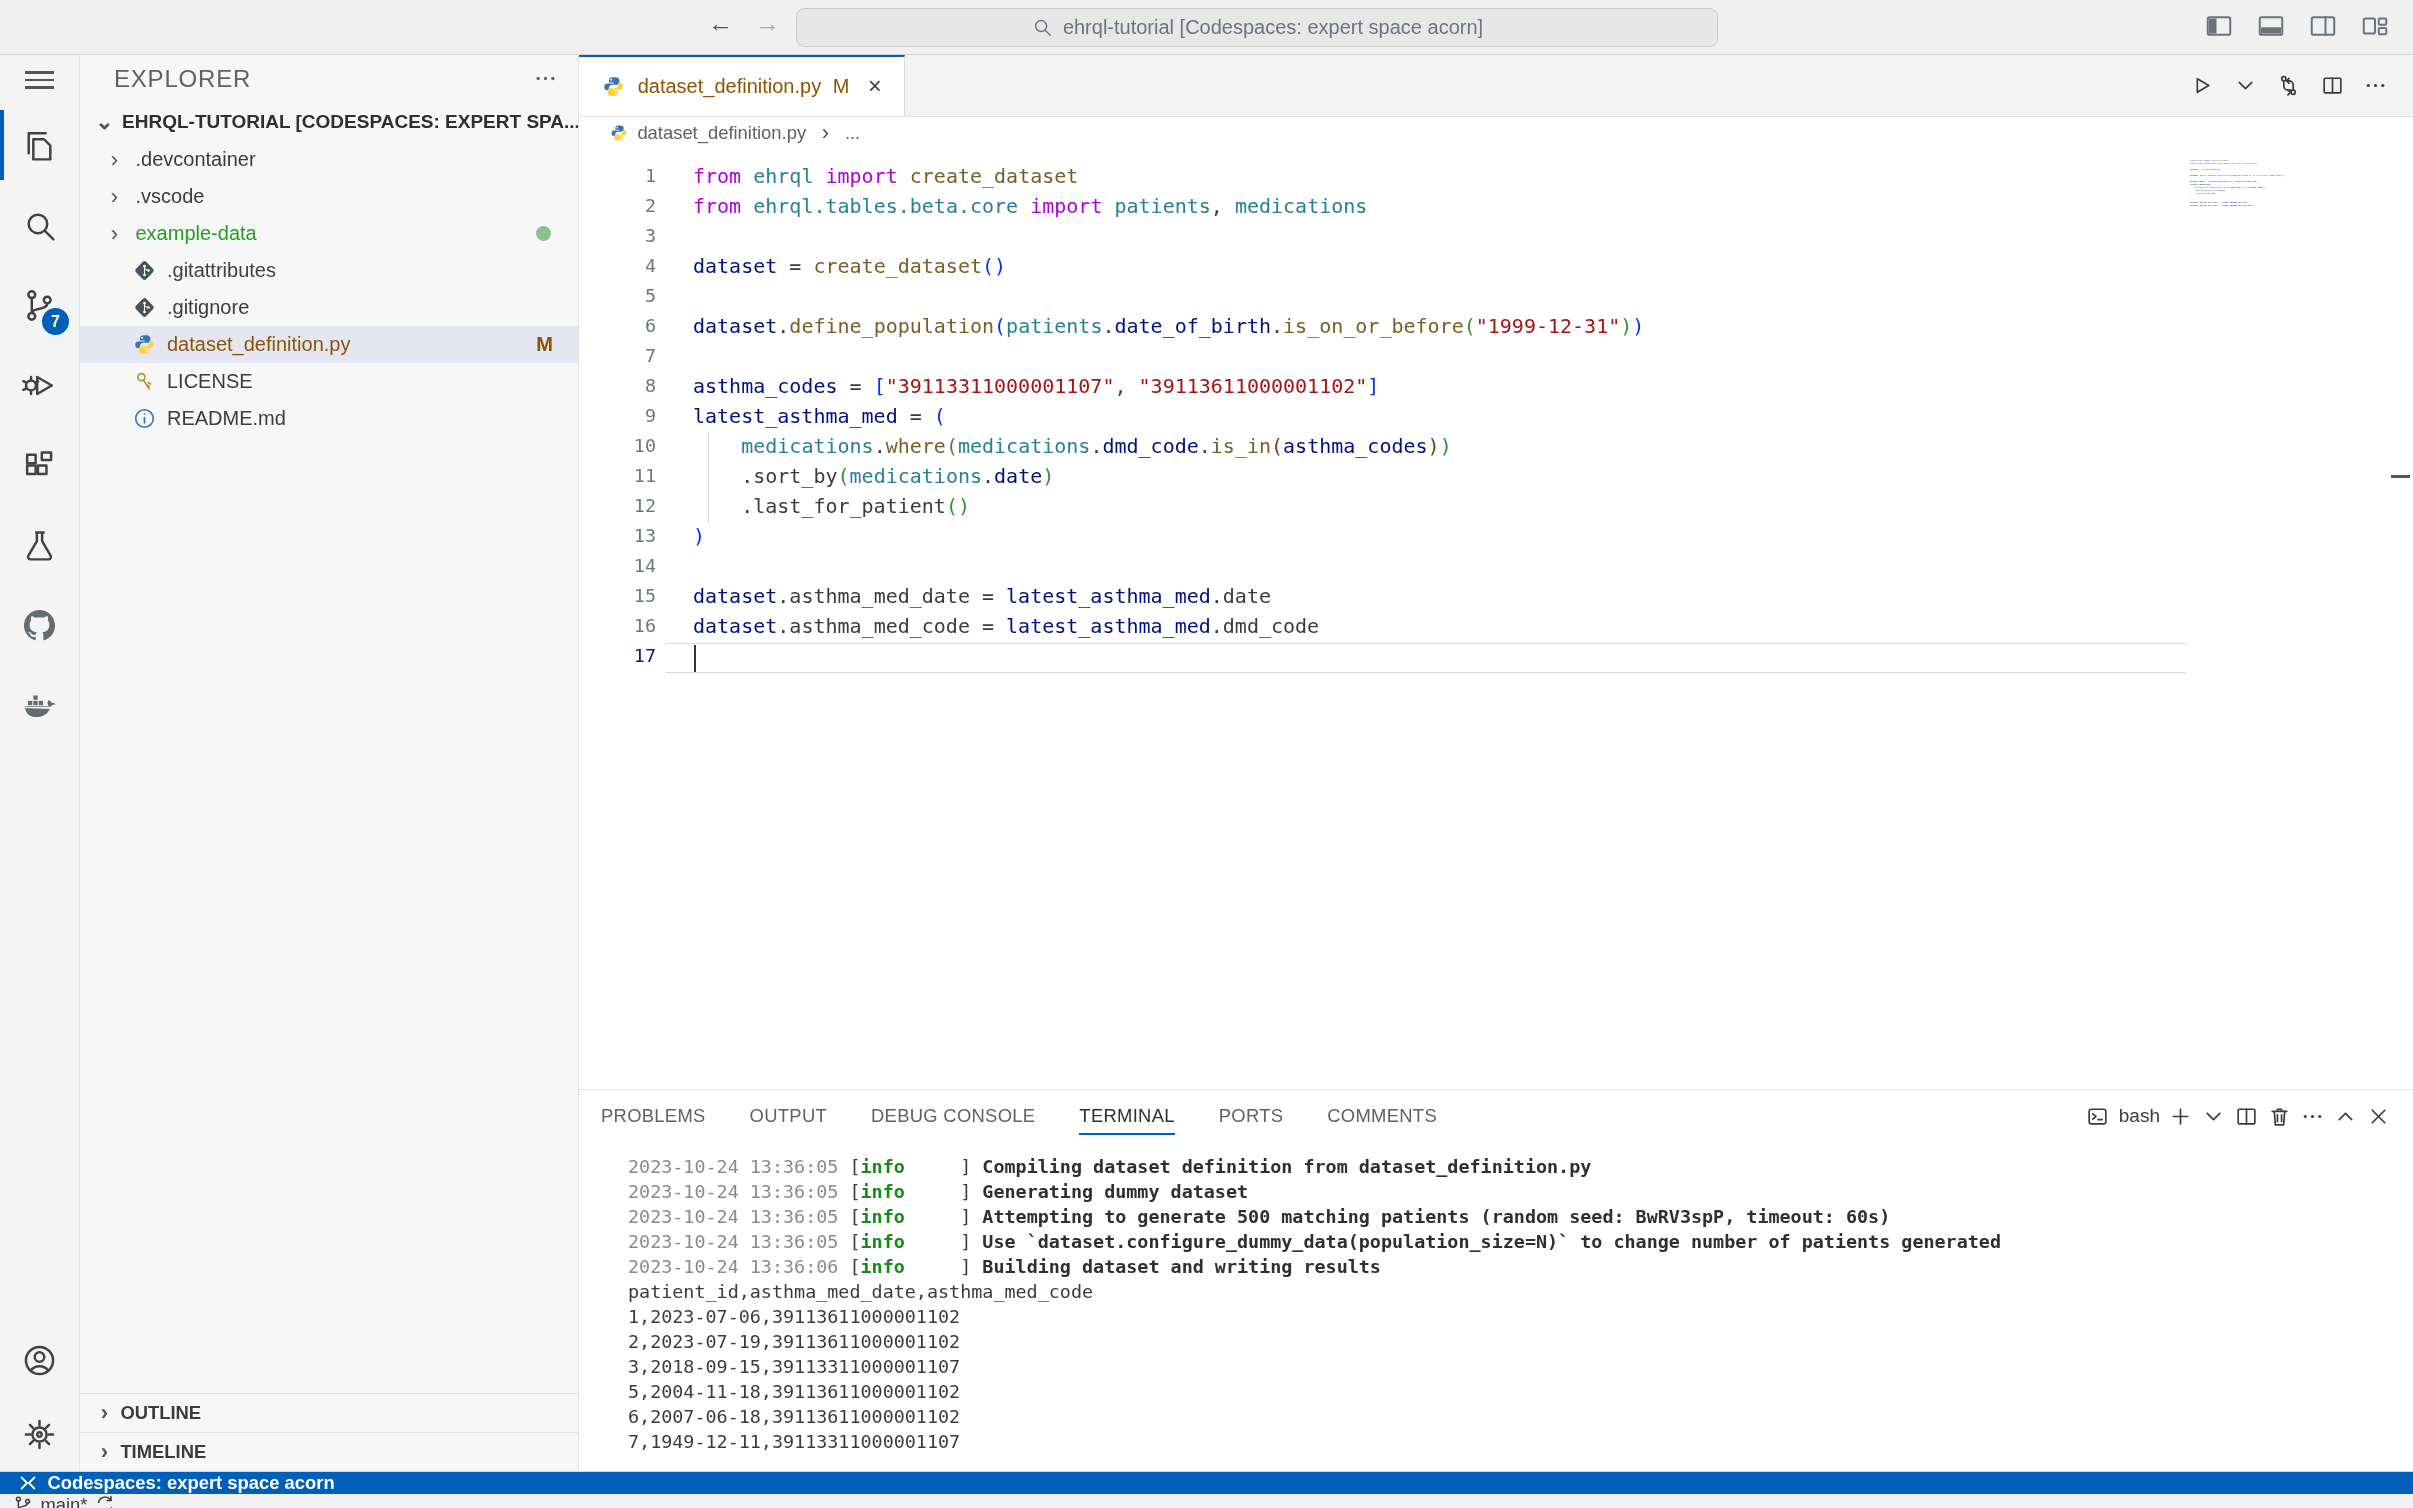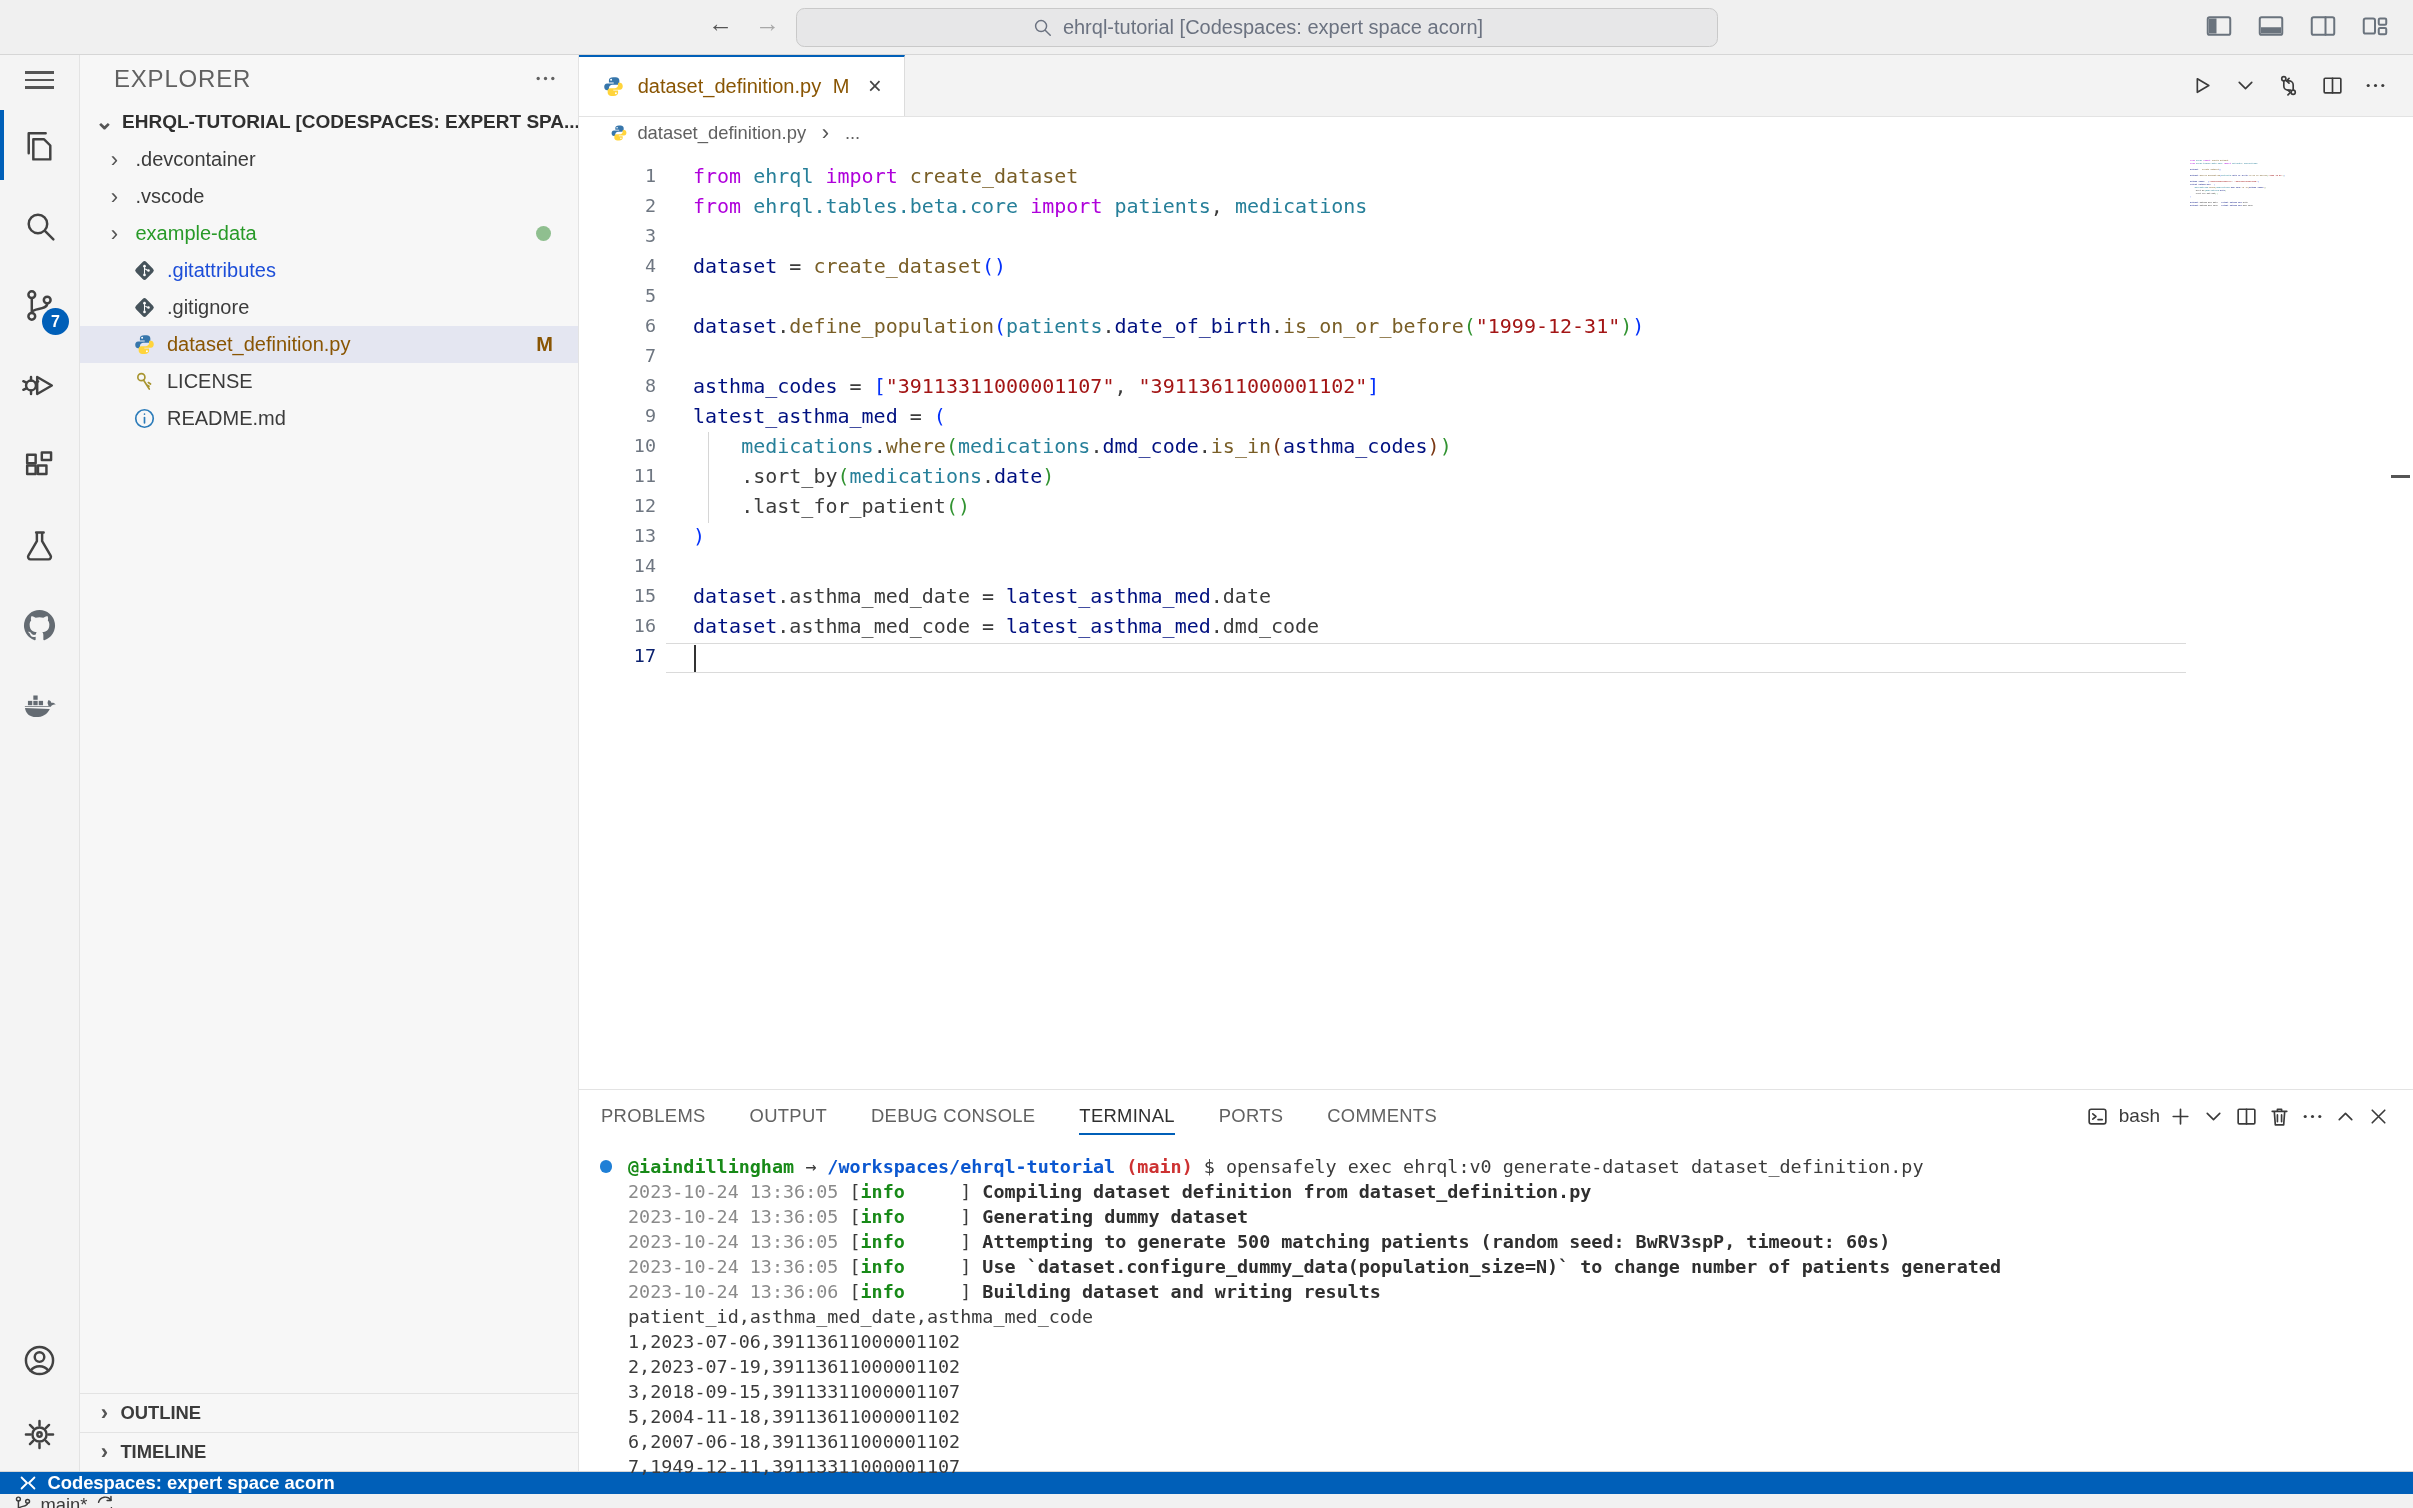--- a/index.html
+++ b/index.html
@@ -306,21 +306,21 @@
                   <g fill="#fff">
                     <circle cx="12" cy="7.8" r="1.25"></circle>
                     <circle cx="12" cy="16.2" r="1.25"></circle>
                     <circle cx="15.8" cy="12" r="1.25"></circle>
                     <rect x="11.5" y="8.8" width="1" height="6.4"></rect>
                     <path d="M12.4 10.2c1.8.3 2.4.8 2.8 1.6l-1 .5c-.3-.7-.8-1-1.8-1.3z"></path>
                   </g>
                 </g>
               </svg>
             </span>
-            <span style="color:#1d4ed8">.gitattributes</span>
+            <span style="color:#404040">.gitattributes</span>
           </div>
           <div class="ex-row">
             <span class="ic">
               <svg width="25" height="25" viewBox="0 0 24 24">
                 <g stroke="none">
                   <rect x="5" y="5" width="14" height="14" rx="2.5" transform="rotate(45 12 12)" fill="#46535b"></rect>
                   <g fill="#fff">
                     <circle cx="12" cy="7.8" r="1.25"></circle>
                     <circle cx="12" cy="16.2" r="1.25"></circle>
                     <circle cx="15.8" cy="12" r="1.25"></circle>
@@ -642,21 +642,20 @@
                 </svg>
               </span>
             <span class="ic">
                 <svg viewBox="0 0 24 24">
                   <path d="M6 6l12 12M18 6L6 18"></path>
                 </svg>
               </span>
           </div>
         </div>
         <div class="terminal" id="terminal-body">
-            <div class="term-line"><span class="prompt-dot"></span><span class="t-user">@iaindillingham</span><span class="t-plain"> → </span><span class="t-path">/workspaces/ehrql-tutorial</span><span class="t-plain"> </span><span class="t-branch">(main)</span><span class="t-plain"> $ opensafely exec ehrql:v0 generate-dataset dataset_definition.py</span></div>
             <div class="term-line"><span class="t-time">2023-10-24 13:36:05</span><span class="t-plain"> [</span><span class="t-level">info</span><span class="t-plain">     ] </span><span class="t-msg">Compiling dataset definition from dataset_definition.py</span></div>
             <div class="term-line"><span class="t-time">2023-10-24 13:36:05</span><span class="t-plain"> [</span><span class="t-level">info</span><span class="t-plain">     ] </span><span class="t-msg">Generating dummy dataset</span></div>
             <div class="term-line"><span class="t-time">2023-10-24 13:36:05</span><span class="t-plain"> [</span><span class="t-level">info</span><span class="t-plain">     ] </span><span class="t-msg">Attempting to generate 500 matching patients (random seed: BwRV3spP, timeout: 60s)</span></div>
             <div class="term-line"><span class="t-time">2023-10-24 13:36:05</span><span class="t-plain"> [</span><span class="t-level">info</span><span class="t-plain">     ] </span><span class="t-msg">Use `dataset.configure_dummy_data(population_size=N)` to change number of patients generated</span></div>
             <div class="term-line"><span class="t-time">2023-10-24 13:36:06</span><span class="t-plain"> [</span><span class="t-level">info</span><span class="t-plain">     ] </span><span class="t-msg">Building dataset and writing results</span></div>
             <div class="term-line"><span class="t-plain">patient_id,asthma_med_date,asthma_med_code</span></div>
             <div class="term-line"><span class="t-plain">1,2023-07-06,39113611000001102</span></div>
             <div class="term-line"><span class="t-plain">2,2023-07-19,39113611000001102</span></div>
             <div class="term-line"><span class="t-plain">3,2018-09-15,39113311000001107</span></div>
             <div class="term-line"><span class="t-plain">5,2004-11-18,39113611000001102</span></div>

